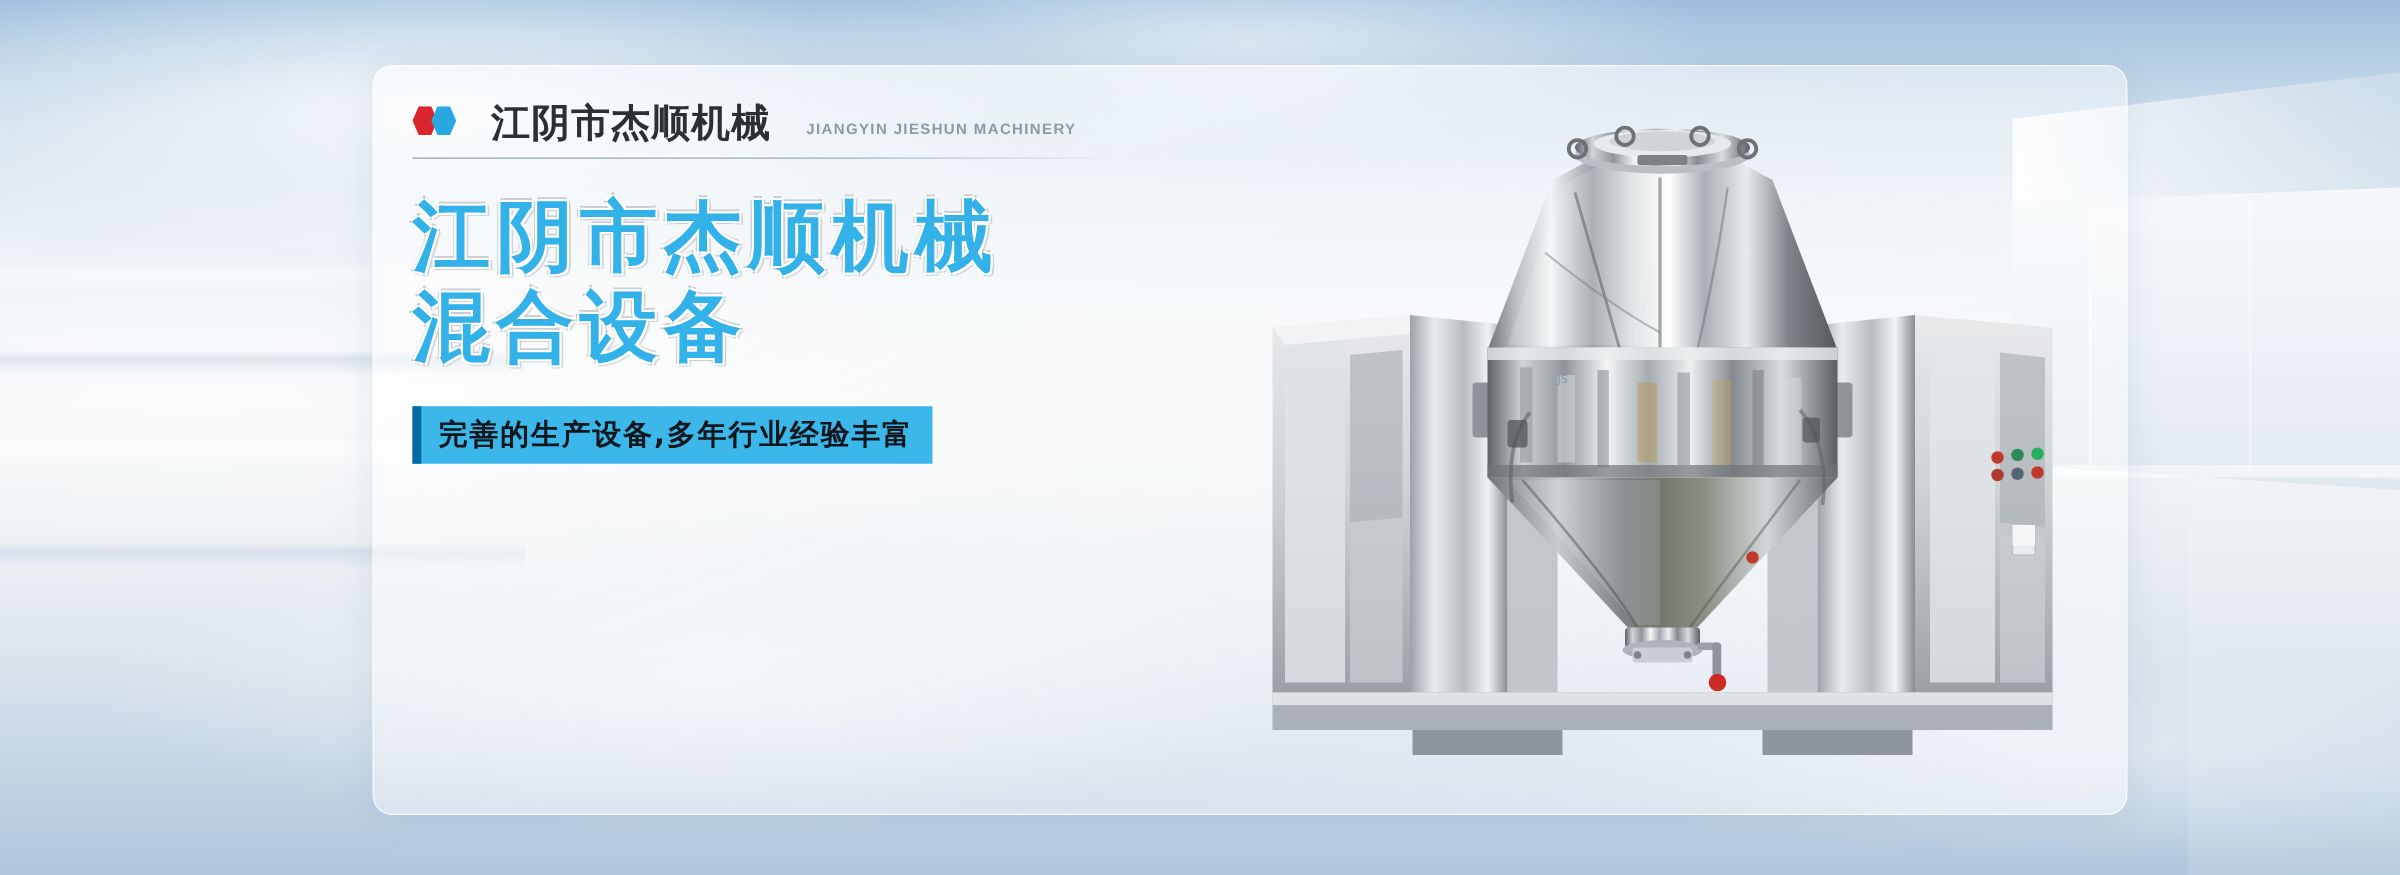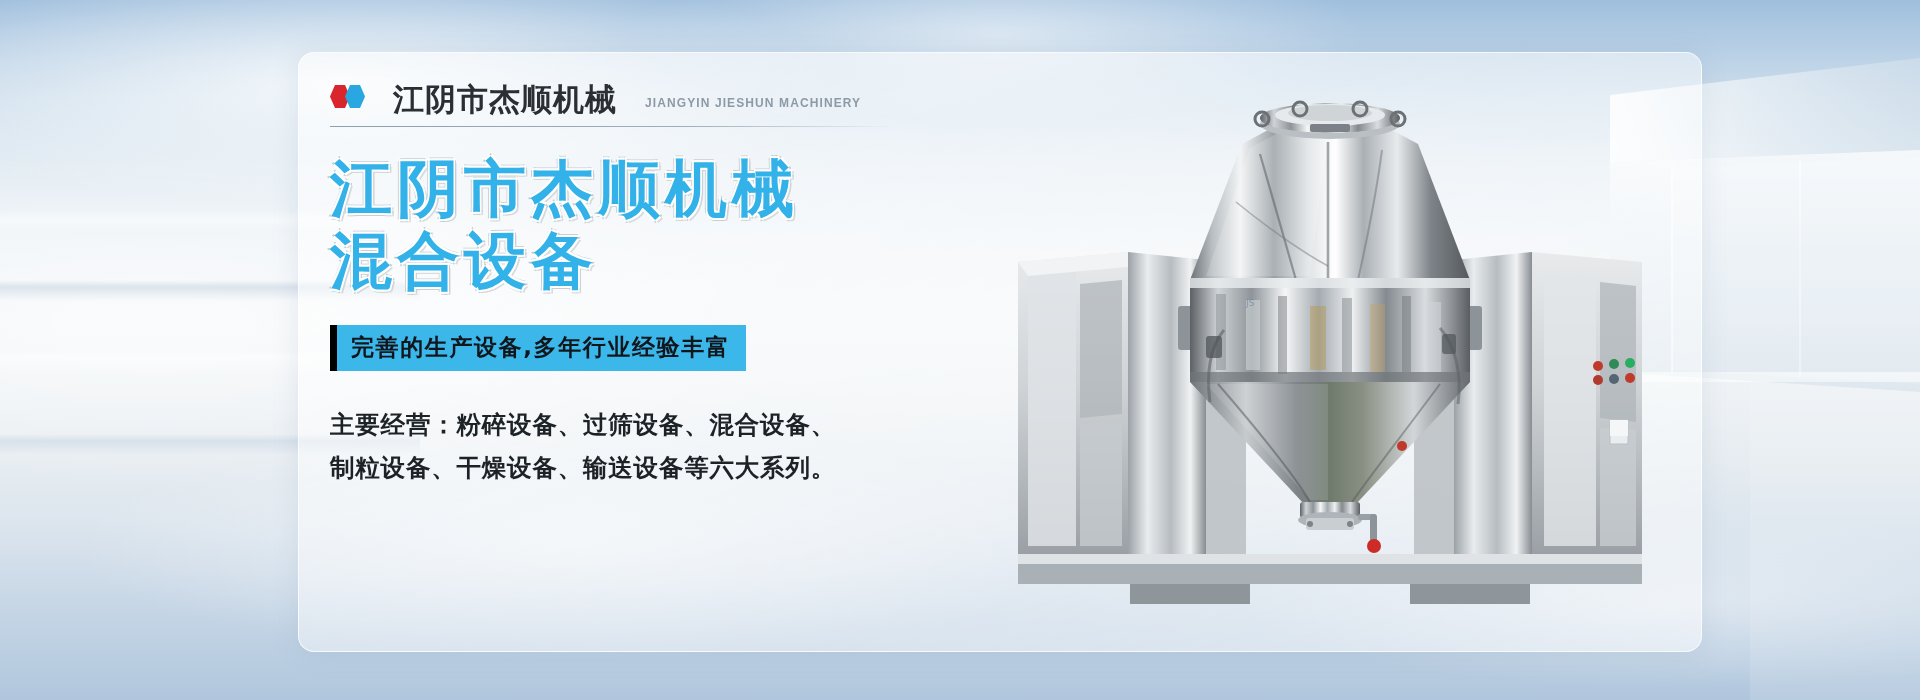--- a/index.html
+++ b/index.html
@@ -122,21 +122,21 @@
        0   -2.6px  0 #c9ced2,   0    2.6px  0 #c9ced2,
        3px 3px 0 rgba(150,160,170,.35);
   }
 
   
   .highlight {
     margin-top: 28px;
     display: inline-flex; align-items: center;
     height: 46px;
     background: #3bb7ea;
-    border-left: 7px solid #000000;
+    border-left: 7px solid #0369a1;
     padding: 0 16px 0 14px;
   }
   .highlight span {
     font-size: 23px; font-weight: 600; letter-spacing: 1.6px;
     color: #10161b; white-space: nowrap;
     font-family: "DejaVu Sans", "Liberation Sans", sans-serif;
   }
 
   
   .desc { margin-top: 32px; }
@@ -204,24 +204,20 @@
 
     <div class="headline">
       <div class="headline-line">江阴市杰顺机械</div>
       <div class="headline-line">混合设备</div>
     </div>
 
     <div class="highlight">
       <span>完善的生产设备,多年行业经验丰富</span>
     </div>
 
-    <div class="desc">
-      <div class="desc-line">主要经营：粉碎设备、过筛设备、混合设备、</div>
-      <div class="desc-line">制粒设备、干燥设备、输送设备等六大系列。</div>
-    </div>
   </div>
 
   <div class="product">
     <svg viewBox="0 0 640 530">
       <defs>
         <linearGradient id="steelV" x1="0" y1="0" x2="1" y2="0">
           <stop offset="0%" stop-color="#6d7276"></stop>
           <stop offset="8%" stop-color="#b9bfc3"></stop>
           <stop offset="18%" stop-color="#f2f4f5"></stop>
           <stop offset="30%" stop-color="#9aa1a6"></stop>

